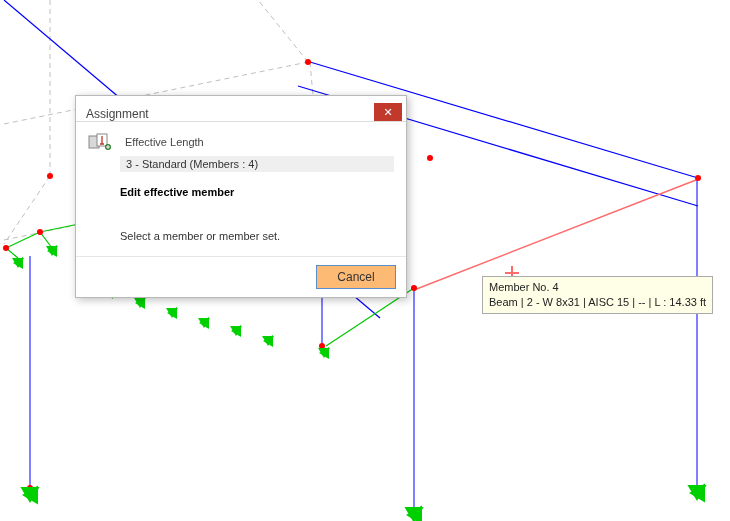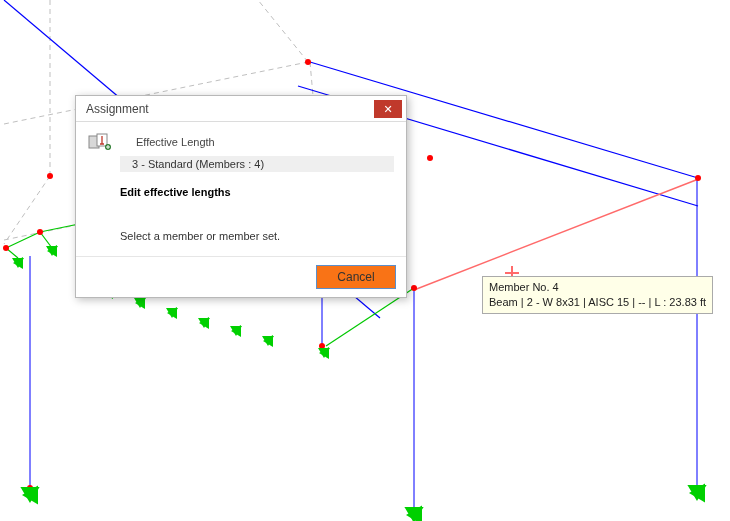--- a/index.html
+++ b/index.html
@@ -52,21 +52,21 @@
     width: 332px;
     background: #ffffff;
     border: 1px solid #b8b8b8;
     box-shadow: 2px 2px 8px rgba(0,0,0,.25);
   }
   .titlebar {
     height: 26px;
     background: #ffffff;
     border-bottom: 1px solid #dcdcdc;
     display: flex;
-    align-items: center;
+    align-items: flex-end;
     padding: 0 4px 0 10px;
     gap: 36px;
   }
   .titlebar .title {
     flex: 1;
     color: #444;
     font-size: 12px;
   }
   .close-btn {
     width: 28px; height: 18px;
@@ -76,55 +76,55 @@
     line-height: 18px;
     text-align: center;
     cursor: pointer;
   }
   .dlg-body {
     padding: 10px 12px 8px 12px;
   }
   .section-head {
     display: flex;
     align-items: center;
-    gap: 24px;
+    gap: 13px;
     margin-bottom: 4px;
   }
   .eff-icon {
     width: 24px; height: 20px;
     position: relative;
   }
   .eff-icon svg { width: 24px; height: 20px; }
   .section-label {
     color: #444;
     font-size: 11px;
   }
   .entry-row {
     margin-left: 32px;
     background: #efefef;
-    padding: 2px 12px;
+    padding: 2px 6px;
     font-size: 11px;
     color: #333;
   }
   .instruct {
     margin: 14px 0 6px 32px;
     font-size: 11px;
   }
   .instruct .head { font-weight: bold; }
   .instruct .sub { color: #333; margin-top: 32px; }
   .dlg-footer {
     border-top: 1px solid #e6e6e6;
     padding: 8px 10px;
     text-align: right;
   }
   .btn {
     display: inline-block;
     min-width: 80px;
     padding: 4px 14px;
-    background: #f97316;
+    background: #fdba74;
     border: 1px solid #5a8ecb;
     color: #333;
     font-size: 12px;
     text-align: center;
     cursor: pointer;
     margin-left: 20px;
   }
   
   .tooltip {
     position: absolute;
@@ -215,21 +215,21 @@
 <div class="support" style="left:324px; top:350px;"></div>
 
 <div class="support support-big" style="left:30px;  top:492px;"></div>
 <div class="support support-big" style="left:414px; top:512px;"></div>
 <div class="support support-big" style="left:697px; top:490px;"></div>
 
 <div class="hit-marker"></div>
 
 <div class="tooltip">
   <div>Member No. 4</div>
-  <div>Beam | 2 - W 8x31 | AISC 15 | -- | L : 23.83 ft</div>
+  <div>Beam | 2 - W 8x31 | AISC 15 | -- | L : 14.33 ft</div>
 </div>
 
 <div class="dialog">
   <div class="titlebar">
     <span class="title">Assignment</span>
     <span class="close-btn">✕</span>
   </div>
   <div class="dlg-body">
     <div class="section-head">
       <span class="eff-icon">
@@ -238,20 +238,20 @@
           <rect x="9" y="2" width="10" height="12" fill="#ffffff" stroke="#888"></rect>
           <path d="M14 4 L14 12 M12 12 L16 12" stroke="#c0392b" stroke-width="1.3" fill="none"></path>
           <circle cx="20" cy="15" r="3" fill="#2e7d32"></circle>
           <path d="M20 13 L20 17 M18 15 L22 15" stroke="#fff" stroke-width="1"></path>
         </svg>
       </span>
       <span class="section-label">Effective Length</span>
     </div>
     <div class="entry-row">3 - Standard (Members : 4)</div>
     <div class="instruct">
-      <div class="head">Edit effective lengths</div>
+      <div class="head">Edit effective member</div>
       <div class="sub">Select a member or member set.</div>
     </div>
   </div>
   <div class="dlg-footer">
     <span class="btn">Cancel</span>
   </div>
 </div>
 
 </body></html>

